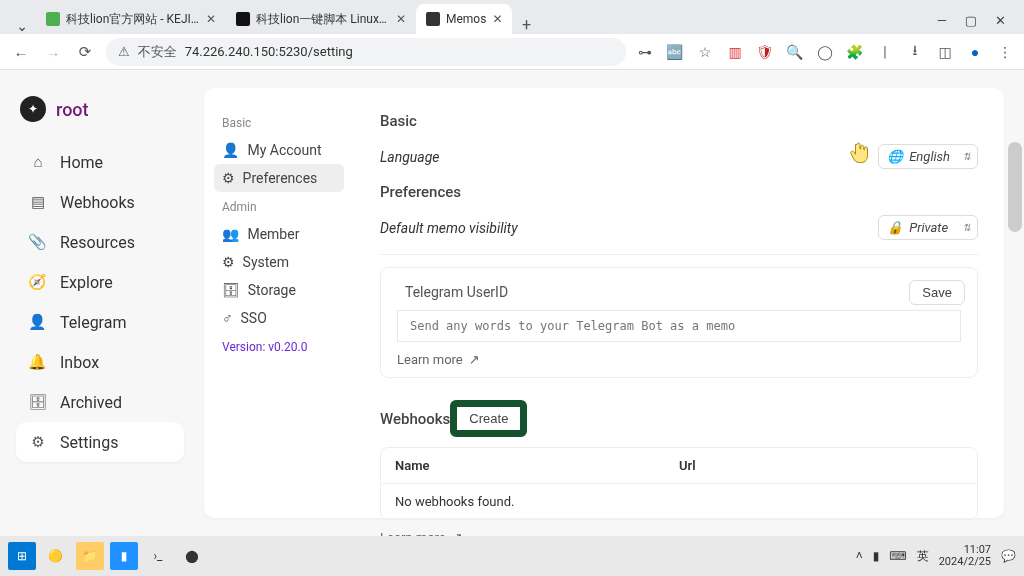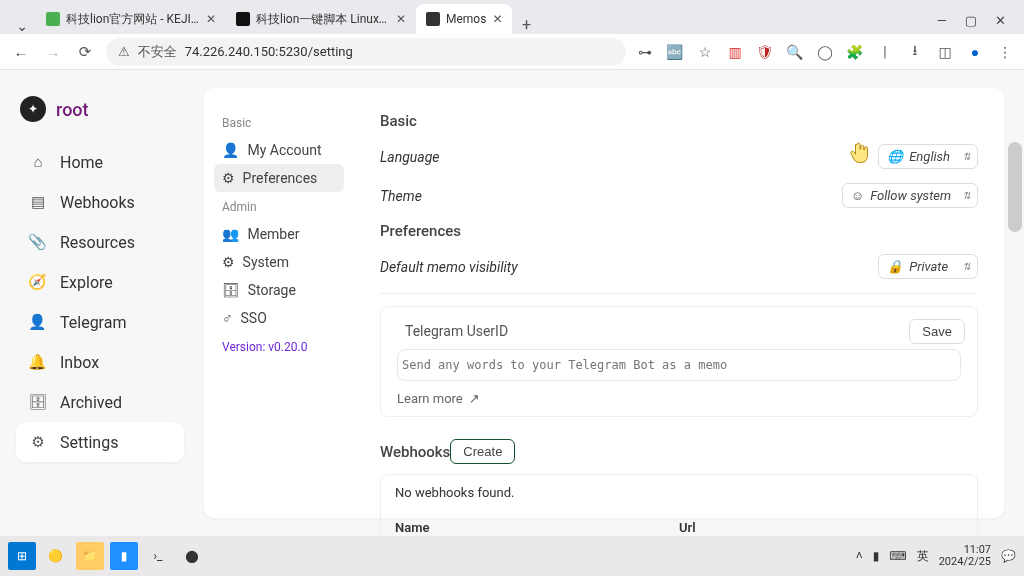--- a/index.html
+++ b/index.html
@@ -34,29 +34,29 @@
   .sub-item { display:flex; align-items:center; gap:8px; height: 28px; padding: 0 8px; border-radius: 6px; cursor:pointer; color:#444; }
   .sub-item.sel { background:#eee; }
   .ver { font-size: 12px; color:#6d28d9; margin: 8px 8px; }
   .pane { flex:1; padding: 20px 26px; font-size: 14px; color:#333; }
   .sect-title { font-size: 15px; font-weight: 500; margin: 4px 0 14px; color:#444; }
   .row { display:flex; align-items:center; justify-content:space-between; margin-bottom: 14px; font-style: italic; }
   .sel-pill { border:1px solid #ddd; border-radius: 6px; padding: 4px 26px 4px 8px; font-size: 13px; color:#444; display:flex; align-items:center; gap:6px; position:relative; min-width: 100px; background:#fff; }
   .sel-pill::after { content:"⇅"; position:absolute; right:6px; font-size:10px; color:#888; }
   .field-box { border:1px solid #eee; border-radius:8px; padding: 16px 16px 10px; margin-top: 12px; position:relative; }
   .field-label { font-size: 14px; margin-bottom: 10px; color:#555;margin-left:8px; }
-  .txtin { width:100%; border:1px solid #e8e8e8; border-radius:8px; height: 32px; padding: 0 4px; font-family: monospace; font-size: 12px; color:#999; }
+  .txtin { width:100%; border:1px solid #e8e8e8; border-radius:0; height: 32px; padding: 0 12px; font-family: monospace; font-size: 12px; color:#999; }
   .savebtn { position:absolute; top:12px; right:12px; border:1px solid #ddd; border-radius:6px; background:#fff; padding:4px 12px; font-size:13px; color:#444; cursor:pointer; }
   .learn { font-size: 13px; color:#666; display:inline-flex; gap:6px; align-items:center; margin-top:10px; cursor:pointer; }
   .tbl { border:1px solid #eee; border-radius:8px; overflow:hidden; margin-top:10px; }
   .trow { display:flex; padding: 10px 14px; font-size:13px; }
   .trow.hdr { font-weight:600; border-bottom:1px solid #eee; }
   .tc-name { flex:1; }
   .tc-url { flex:1; }
-  .createbtn { float:right; border:1px solid #14532d; border-radius:6px; background:#fff; padding:4px 12px; font-size:13px; color:#444; }
+  .createbtn { float:right; border:7px solid #14532d; border-radius:6px; background:#fff; padding:4px 12px; font-size:13px; color:#444; }
   .wh-title-row { display:flex; justify-content:flex-start; align-items:center; margin-top: 22px; }
   
   .scrollbar { position:absolute; right:2px; top:72px; width:14px; height: 90px; background:#ccc; border-radius:7px; }
   
   .taskbar { position:absolute; bottom:0; left:0; right:0; height:40px; background:#e9e9e9; display:flex; align-items:center; padding:0 8px; font-size:12px; color:#333; }
   .tb-left { display:flex; gap:6px; align-items:center; }
   .tb-ico { width:28px; height:28px; display:flex; align-items:center; justify-content:center; border-radius:2px; }
   .tb-right { margin-left:auto; display:flex; gap:10px; align-items:center; }
   .clock { text-align:right; line-height:1.1; font-size:11px; }
   
@@ -194,27 +194,20 @@
     <div class="pane">
       <div class="sect-title">Basic</div>
 
       <div class="row">
         <span>Language</span>
         <div class="sel-pill">
           <span>🌐</span>
           <span>English</span>
         </div>
       </div>
-      <div class="row">
-        <span>Theme</span>
-        <div class="sel-pill">
-          <span>☺</span>
-          <span>Follow system</span>
-        </div>
-      </div>
 
       <div class="sect-title">Preferences</div>
       <div class="row">
         <span>Default memo visibility</span>
         <div class="sel-pill">
           <span>🔒</span>
           <span>Private</span>
         </div>
       </div>
 
@@ -228,26 +221,26 @@
           <span>Learn more</span>
             <span>↗</span>
         </div>
       </div>
 
       <div class="wh-title-row">
         <div class="sect-title" style="margin:0">Webhooks</div>
         <button class="createbtn">Create</button>
       </div>
       <div class="tbl">
-        <div class="trow">
-          <div class="tc-name">No webhooks found.</div>
-        </div>
         <div class="trow hdr">
           <div class="tc-name">Name</div>
           <div class="tc-url">Url</div>
+        </div>
+        <div class="trow">
+          <div class="tc-name">No webhooks found.</div>
         </div>
       </div>
       <div class="learn">
         <span>Learn more</span>
           <span>↗</span>
       </div>
     </div>
   </div>
 </div>
 

